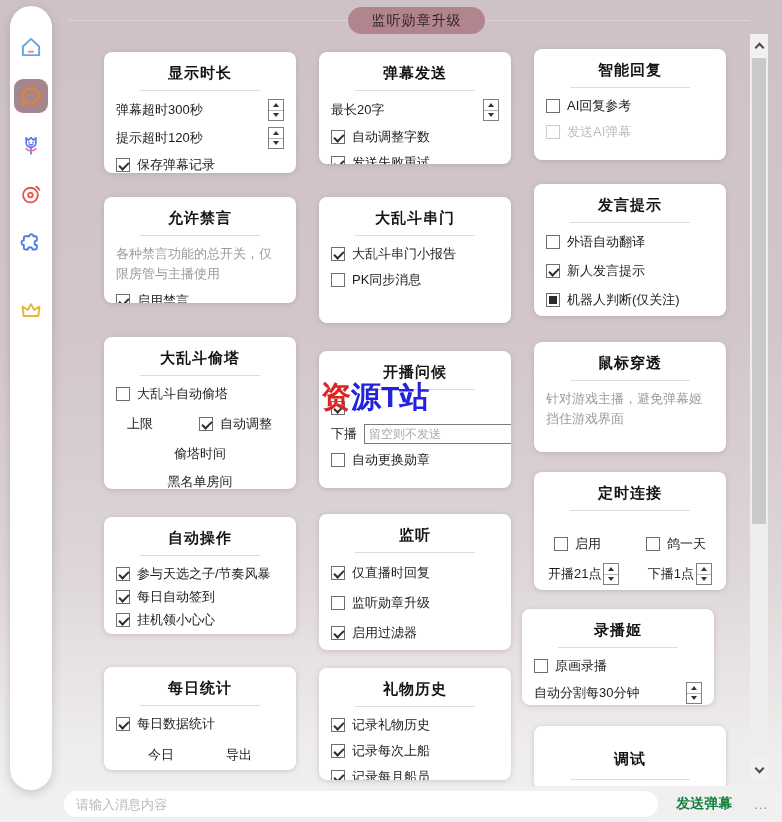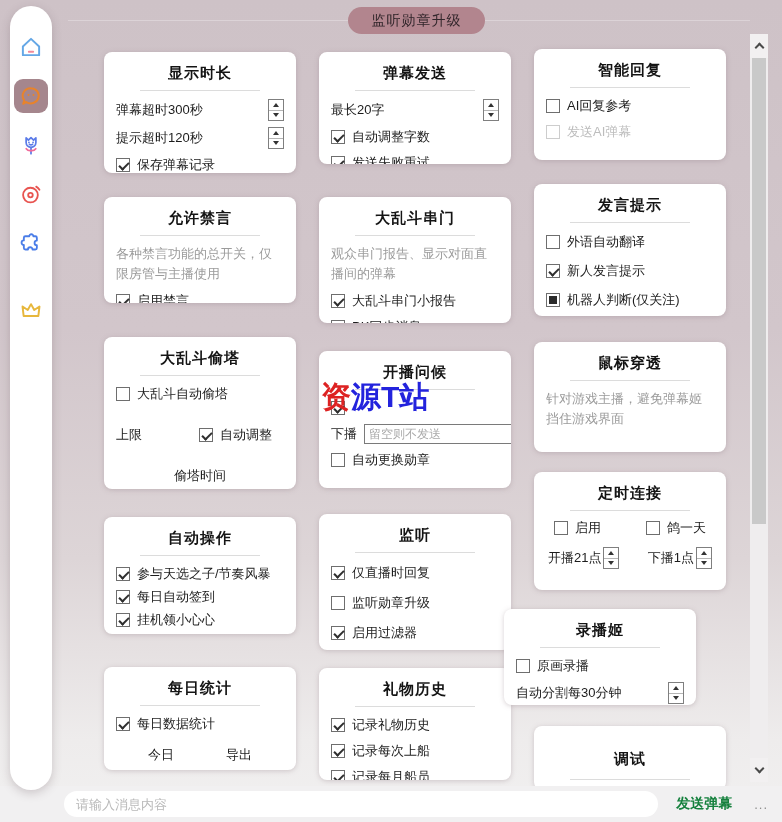--- a/index.html
+++ b/index.html
@@ -73,21 +73,21 @@
   .greet-row input { flex: 1; height: 20px; border: 1px solid #7a7a7a; font-size: 12px;
     padding: 0 4px; font-family: inherit; color: #1c1c1c; background: #fff; }
   .greet-row input::placeholder { color: #a9a9a9; }
   .watermark { position: absolute; left: 2px; top: 26px; font-size: 30px; font-weight: 700;
     white-space: nowrap; z-index: 5; pointer-events: none; letter-spacing: 0; }
   .watermark .wm-red { color: #dd2222; }
   .watermark .wm-blue { color: #2323dd; }
   .card-greet .hidden-row { margin-top: 2px; }
 
   .timer-checks { display: flex; justify-content: space-between; padding: 0 8px; margin: 8px 0; }
-  .timer-checks .grp { display: flex; align-items: center; font-size: 13px; }
+  .timer-checks .grp { display: flex; align-items: center; font-size: 13px; margin-top: 16px; }
   .timer-spins { display: flex; justify-content: space-between; padding: 0 2px; margin: 10px 0 4px; }
   .timer-spins .grp { display: flex; align-items: center; gap: 2px; font-size: 13px; }
 
   .stats-btns { display: flex; justify-content: space-between; padding: 0 32px; margin: 12px 0 6px; }
   .flat-btn { background: none; border: none; font-size: 13px; color: #1c1c1c; font-family: inherit; cursor: pointer; }
 
   .card-auto .row { margin: 3px 0; }
   .card-tips .row { margin: 9px 0; }
   .card-listen .row { margin: 10px 0; }
   .card-debug .title { margin-top: 16px; }
@@ -103,21 +103,21 @@
   .card-send    { left: 319px; top: 52px;  height: 112px; }
   .card-pk      { left: 319px; top: 197px; height: 126px; }
   .card-greet   { left: 319px; top: 351px; height: 137px; }
   .card-listen  { left: 319px; top: 514px; height: 136px; }
   .card-gift    { left: 319px; top: 668px; height: 112px; }
 
   .card-ai      { left: 534px; top: 49px;  height: 111px; }
   .card-tips    { left: 534px; top: 184px; height: 132px; }
   .card-mouse   { left: 534px; top: 342px; height: 110px; }
   .card-timer   { left: 534px; top: 472px; height: 118px; }
-  .card-record  { left: 504px; top: 609px; height: 96px; }
+  .card-record  { left: 522px; top: 609px; height: 96px; }
   .card-debug   { left: 534px; top: 726px; height: 64px; }
 
   
   .scrollbar { position: absolute; left: 750px; top: 34px; width: 18px; height: 748px;
     display: flex; flex-direction: column; z-index: 2; }
   .scroll-btn { flex: none; height: 24px; background: #f2f0f1; display: flex; align-items: center; justify-content: center; cursor: pointer; }
   .scroll-track { flex: 1; background: #efedee; position: relative; }
   .scroll-thumb { position: absolute; left: 2px; right: 2px; top: 0; height: 466px; background: #c9c9c9; cursor: pointer; }
   .chev { display: block; width: 7px; height: 7px; border-left: 2px solid #4a4a4a; border-top: 2px solid #4a4a4a; }
   .chev.up { transform: rotate(45deg); margin-top: 3px; }
@@ -217,21 +217,21 @@
 
 <div class="card card-tower">
   <div class="title">大乱斗偷塔</div>
   <div class="divider"></div>
   <div class="row">
     <span class="cb unchecked"></span>
     <span class="lbl">大乱斗自动偷塔</span>
   </div>
   <div class="tower-mid">
     <span class="lbl">上限</span>
-    <span class="row" style="margin:12px">
+    <span class="row" style="margin:1px">
       <span class="cb checked"></span>
       <span class="lbl">自动调整</span>
     </span>
   </div>
   <div class="center-lbl">偷塔时间</div>
   <div class="center-lbl">黑名单房间</div>
 </div>
 
 <div class="card card-auto">
   <div class="title">自动操作</div>
@@ -283,21 +283,20 @@
   </div>
   <div class="row">
     <span class="cb checked"></span>
     <span class="lbl">发送失败重试</span>
   </div>
 </div>
 
 <div class="card card-pk">
   <div class="title">大乱斗串门</div>
   <div class="divider"></div>
-  <div class="desc">观众串门报告、显示对面直播间的弹幕</div>
   <div class="row">
     <span class="cb checked"></span>
     <span class="lbl">大乱斗串门小报告</span>
   </div>
   <div class="row">
     <span class="cb unchecked"></span>
     <span class="lbl">PK同步消息</span>
   </div>
 </div>
 

